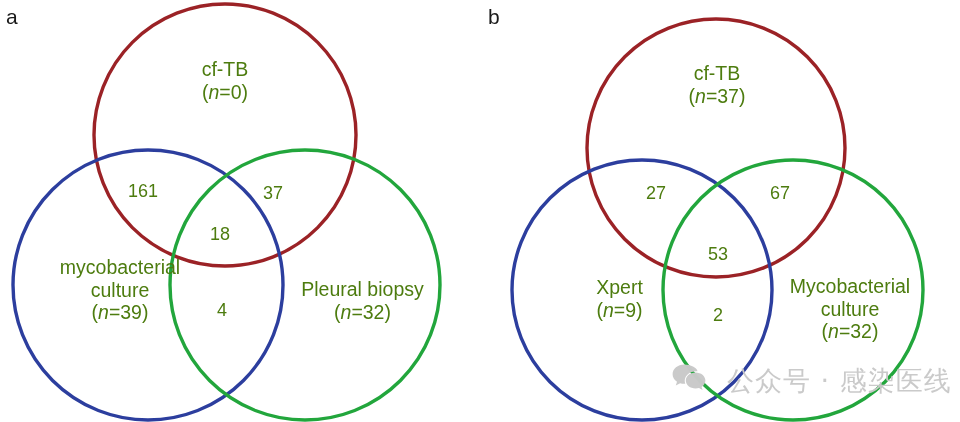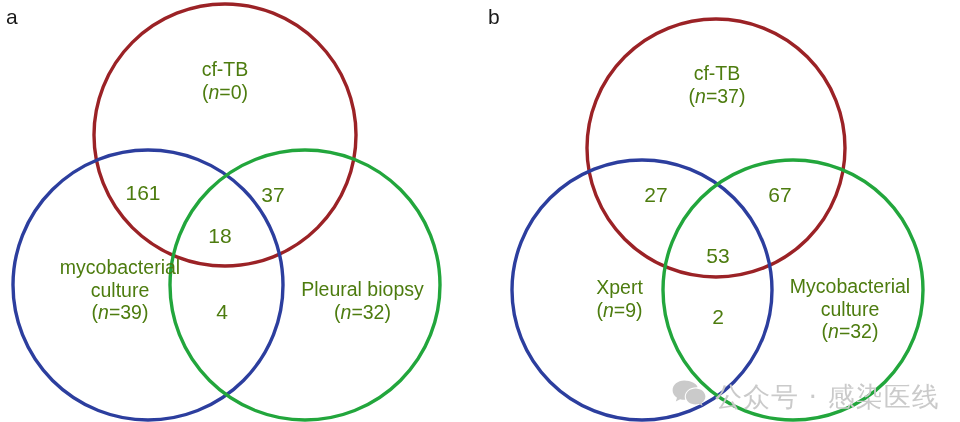--- a/index.html
+++ b/index.html
@@ -62,32 +62,32 @@
     white-space: nowrap;
     pointer-events: none;
   }
   .set-label {
     font-size: 19.5px;
   }
   .set-label .nline {
     display: block;
   }
   .count {
-    font-size: 21px;
+    font-size: 18px;
   }
   .ital { font-style: italic; }
 
   
   #watermark {
     position: absolute;
     left: 672px;
-    top: 380px;
+    top: 364px;
     display: flex;
     align-items: center;
-    gap: 9px;
+    gap: 21px;
     opacity: 0.98;
     pointer-events: none;
   }
   #watermark .wm-text {
     font-family: "DejaVu Sans", sans-serif;
     font-size: 27px;
     color: #c9c9c9;
     letter-spacing: 1px;
     line-height: 1;
     white-space: nowrap;

